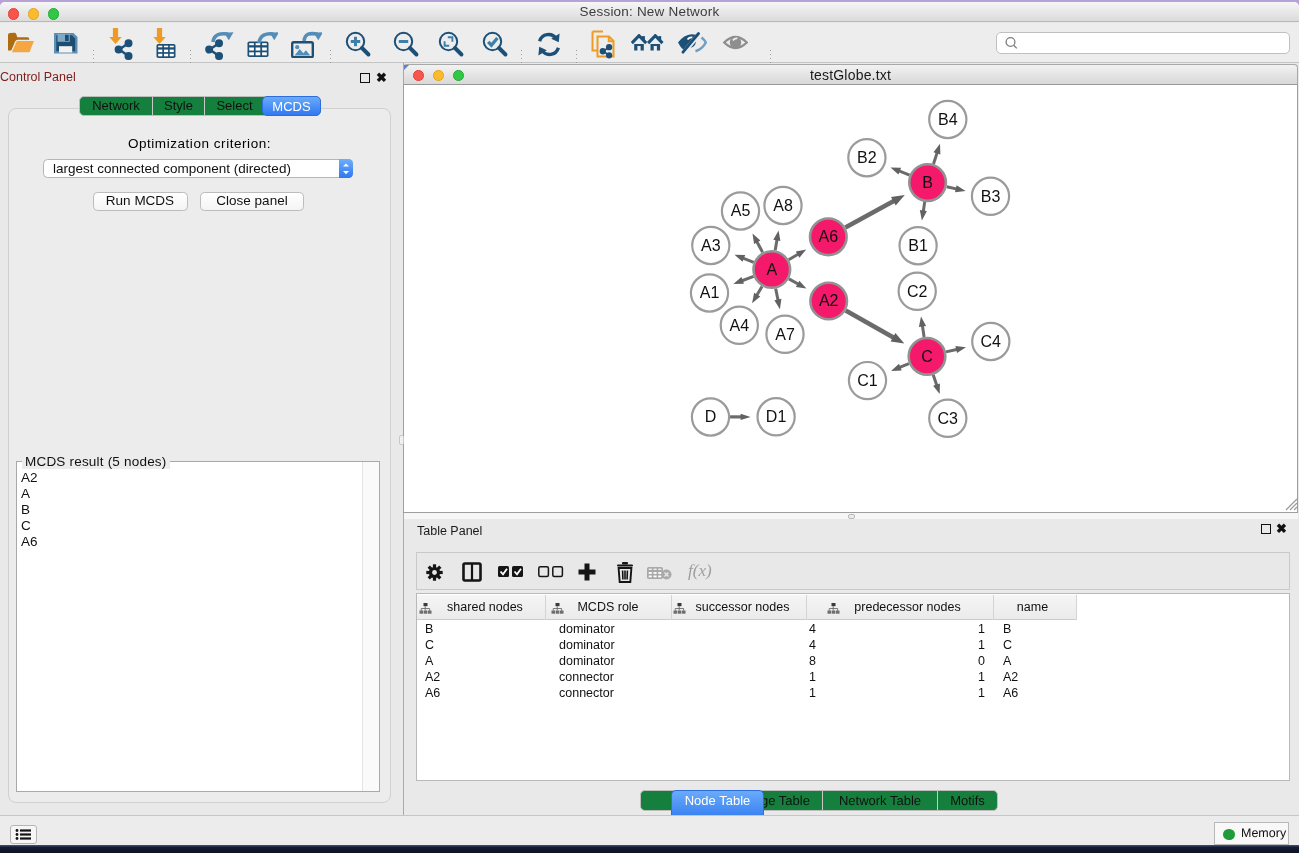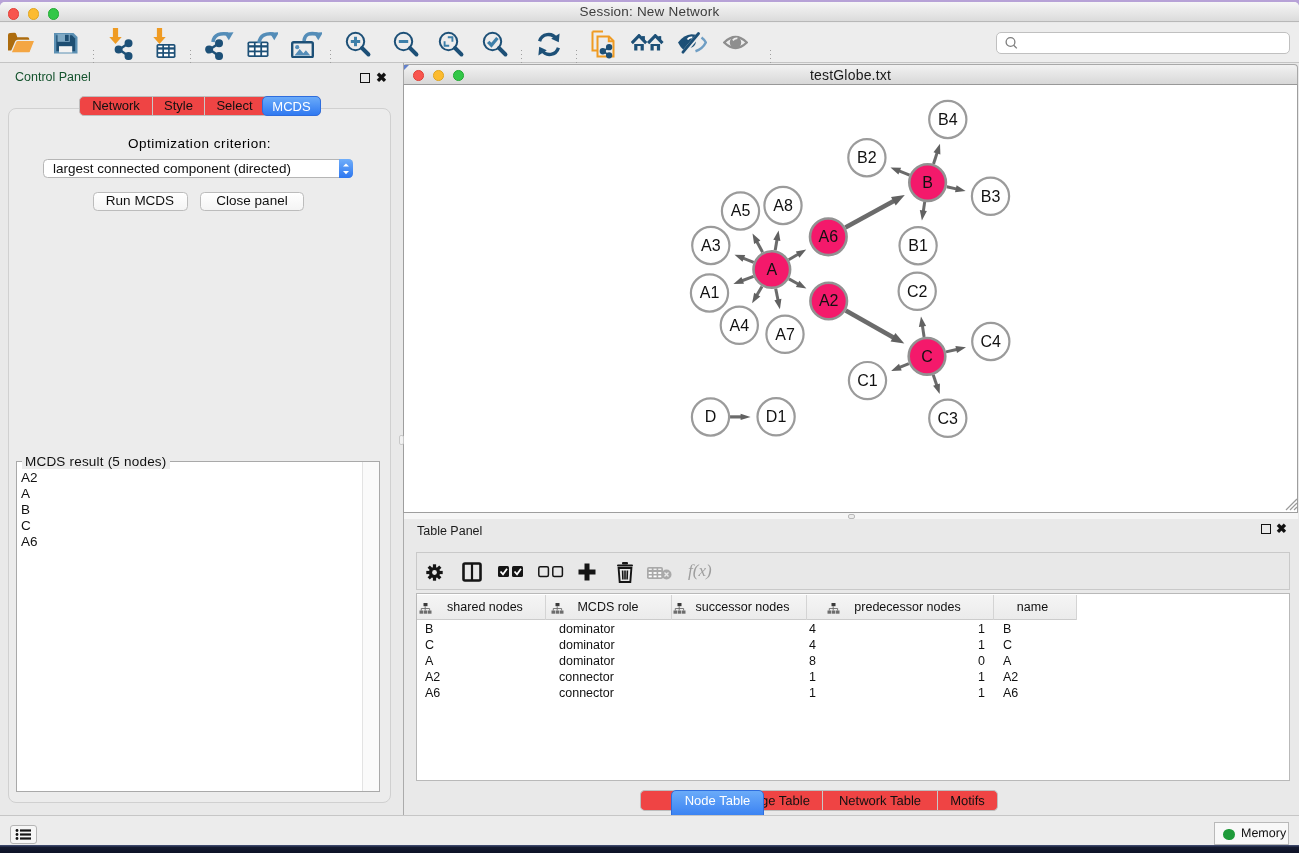--- a/index.html
+++ b/index.html
@@ -4,21 +4,21 @@
 html,body{width:1299px;height:853px;overflow:hidden}
 body{position:relative;font-family:"Liberation Sans",sans-serif;background:#b7a2d7;opacity:0.999}
 #appwin{position:absolute;top:2px;left:0;width:1299px;height:843px;background:#e9e9e9;border-radius:5px 5px 0 0}
 #titlebar{position:absolute;top:2px;left:0;width:1299px;height:20px;background:linear-gradient(#f6f6f6,#dbdbdb);border-bottom:1px solid #b8b8b8;border-radius:5px 5px 0 0}
 .tl{position:absolute;width:11.5px;height:11.5px;border-radius:50%}
 #toolbar{position:absolute;top:23px;left:0;width:1299px;height:40px;background:#ededed;border-bottom:1px solid #c4c4c4}
 .tsep{position:absolute;top:27px;height:32px;width:1px;background-image:linear-gradient(#9f9f9f 30%,transparent 30%);background-size:1px 4px}
 #search{position:absolute;left:996px;top:32px;width:294px;height:21.5px;background:#fff;border:1px solid #c0c0c0;border-radius:5px}
 #leftpanel{position:absolute;left:0;top:63px;width:404px;height:752px;background:#e9e9e9;border-right:1px solid #ababab}
 #cpinner{position:absolute;left:8px;top:108px;width:383px;height:695px;background:#ececec;border:1px solid #d0d0d0;border-radius:8px}
-.tabgrp{position:absolute;display:flex;background:#ef4444;border:1px solid #bdbdbd;border-radius:5px}
+.tabgrp{position:absolute;display:flex;background:#15803d;border:1px solid #bdbdbd;border-radius:5px}
 .tabgrp .seg{font-size:13px;color:#111;text-align:center;line-height:17.5px;border-left:1px solid #c8c8c8}
 .tabgrp .seg:first-child{border-left:none}
 .bluseg{position:absolute;background:linear-gradient(#6aabf9,#3079f1);color:#fff;font-size:13px;text-align:center;border-radius:5px;border:1px solid #2e6ddd}
 .btn{position:absolute;top:192px;height:18.5px;background:linear-gradient(#ffffff,#f4f4f4);border:1px solid #bcbcbc;border-radius:4.5px;font-size:13.5px;color:#111;text-align:center;line-height:16.5px}
 .sqico{position:absolute;width:10px;height:10px;border:1.6px solid #111}
 .xico{position:absolute;font-size:13px;font-weight:bold;color:#111}
 .cell{position:absolute;font-size:12.5px;color:#111;height:16px;line-height:16px}
 .thtxt{position:absolute;top:600px;font-size:12.5px;color:#111;text-align:center}
 .thsep{position:absolute;top:595px;height:25px;width:1px;background:#d4d4d4}
 </style></head><body>
@@ -180,21 +180,21 @@
     <path d="M23.5 0.5 L 6.5 21" stroke="#ececec" stroke-width="4.6"></path>
     <path d="M21.5 1.5 L 6 20.2" stroke="#1d5077" stroke-width="2.8" stroke-linecap="round"></path>
     <path d="M24.5 5.5 Q 27.8 8 28.8 10.5 Q 25.5 17 18.5 19.3" stroke="#6f9ec4" stroke-width="2.5" fill="none"></path>
   </svg>
 <svg style="position:absolute;left:723px;top:34px" width="25" height="17" viewBox="0 0 25 17">
     <path d="M1.2 8.5 Q 12.5 -2.5 23.8 8.5 Q 12.5 19.5 1.2 8.5 z" fill="none" stroke="#8e8e8e" stroke-width="2.3"></path>
     <circle cx="12.5" cy="8.5" r="5.7" fill="#8e8e8e"></circle>
     <path d="M9.8 6.3 q 2 -2.4 4.6 -1.9" stroke="#ededed" stroke-width="1.8" fill="none"></path>
   </svg>
 <div id="leftpanel"></div>
-<div style="position:absolute;left:15px;top:70px;font-size:12.5px;color:#14532d">Control Panel</div>
+<div style="position:absolute;left:0;top:70px;font-size:12.5px;color:#7f1d1d">Control Panel</div>
 <div class="sqico" style="left:359.5px;top:73px"></div>
 <div class="xico" style="left:376px;top:70px">✖</div>
 <div id="cpinner"></div>
 <div class="tabgrp" style="left:79px;top:96px;width:242px;height:19.5px">
   <div class="seg" style="width:72px">Network</div>
   <div class="seg" style="width:52px">Style</div>
   <div class="seg" style="width:60px">Select</div>
   <div class="seg" style="width:56px"></div>
 </div>
 <div class="bluseg" style="left:262px;top:95.5px;width:59px;height:20.5px;line-height:19px">MCDS</div>

